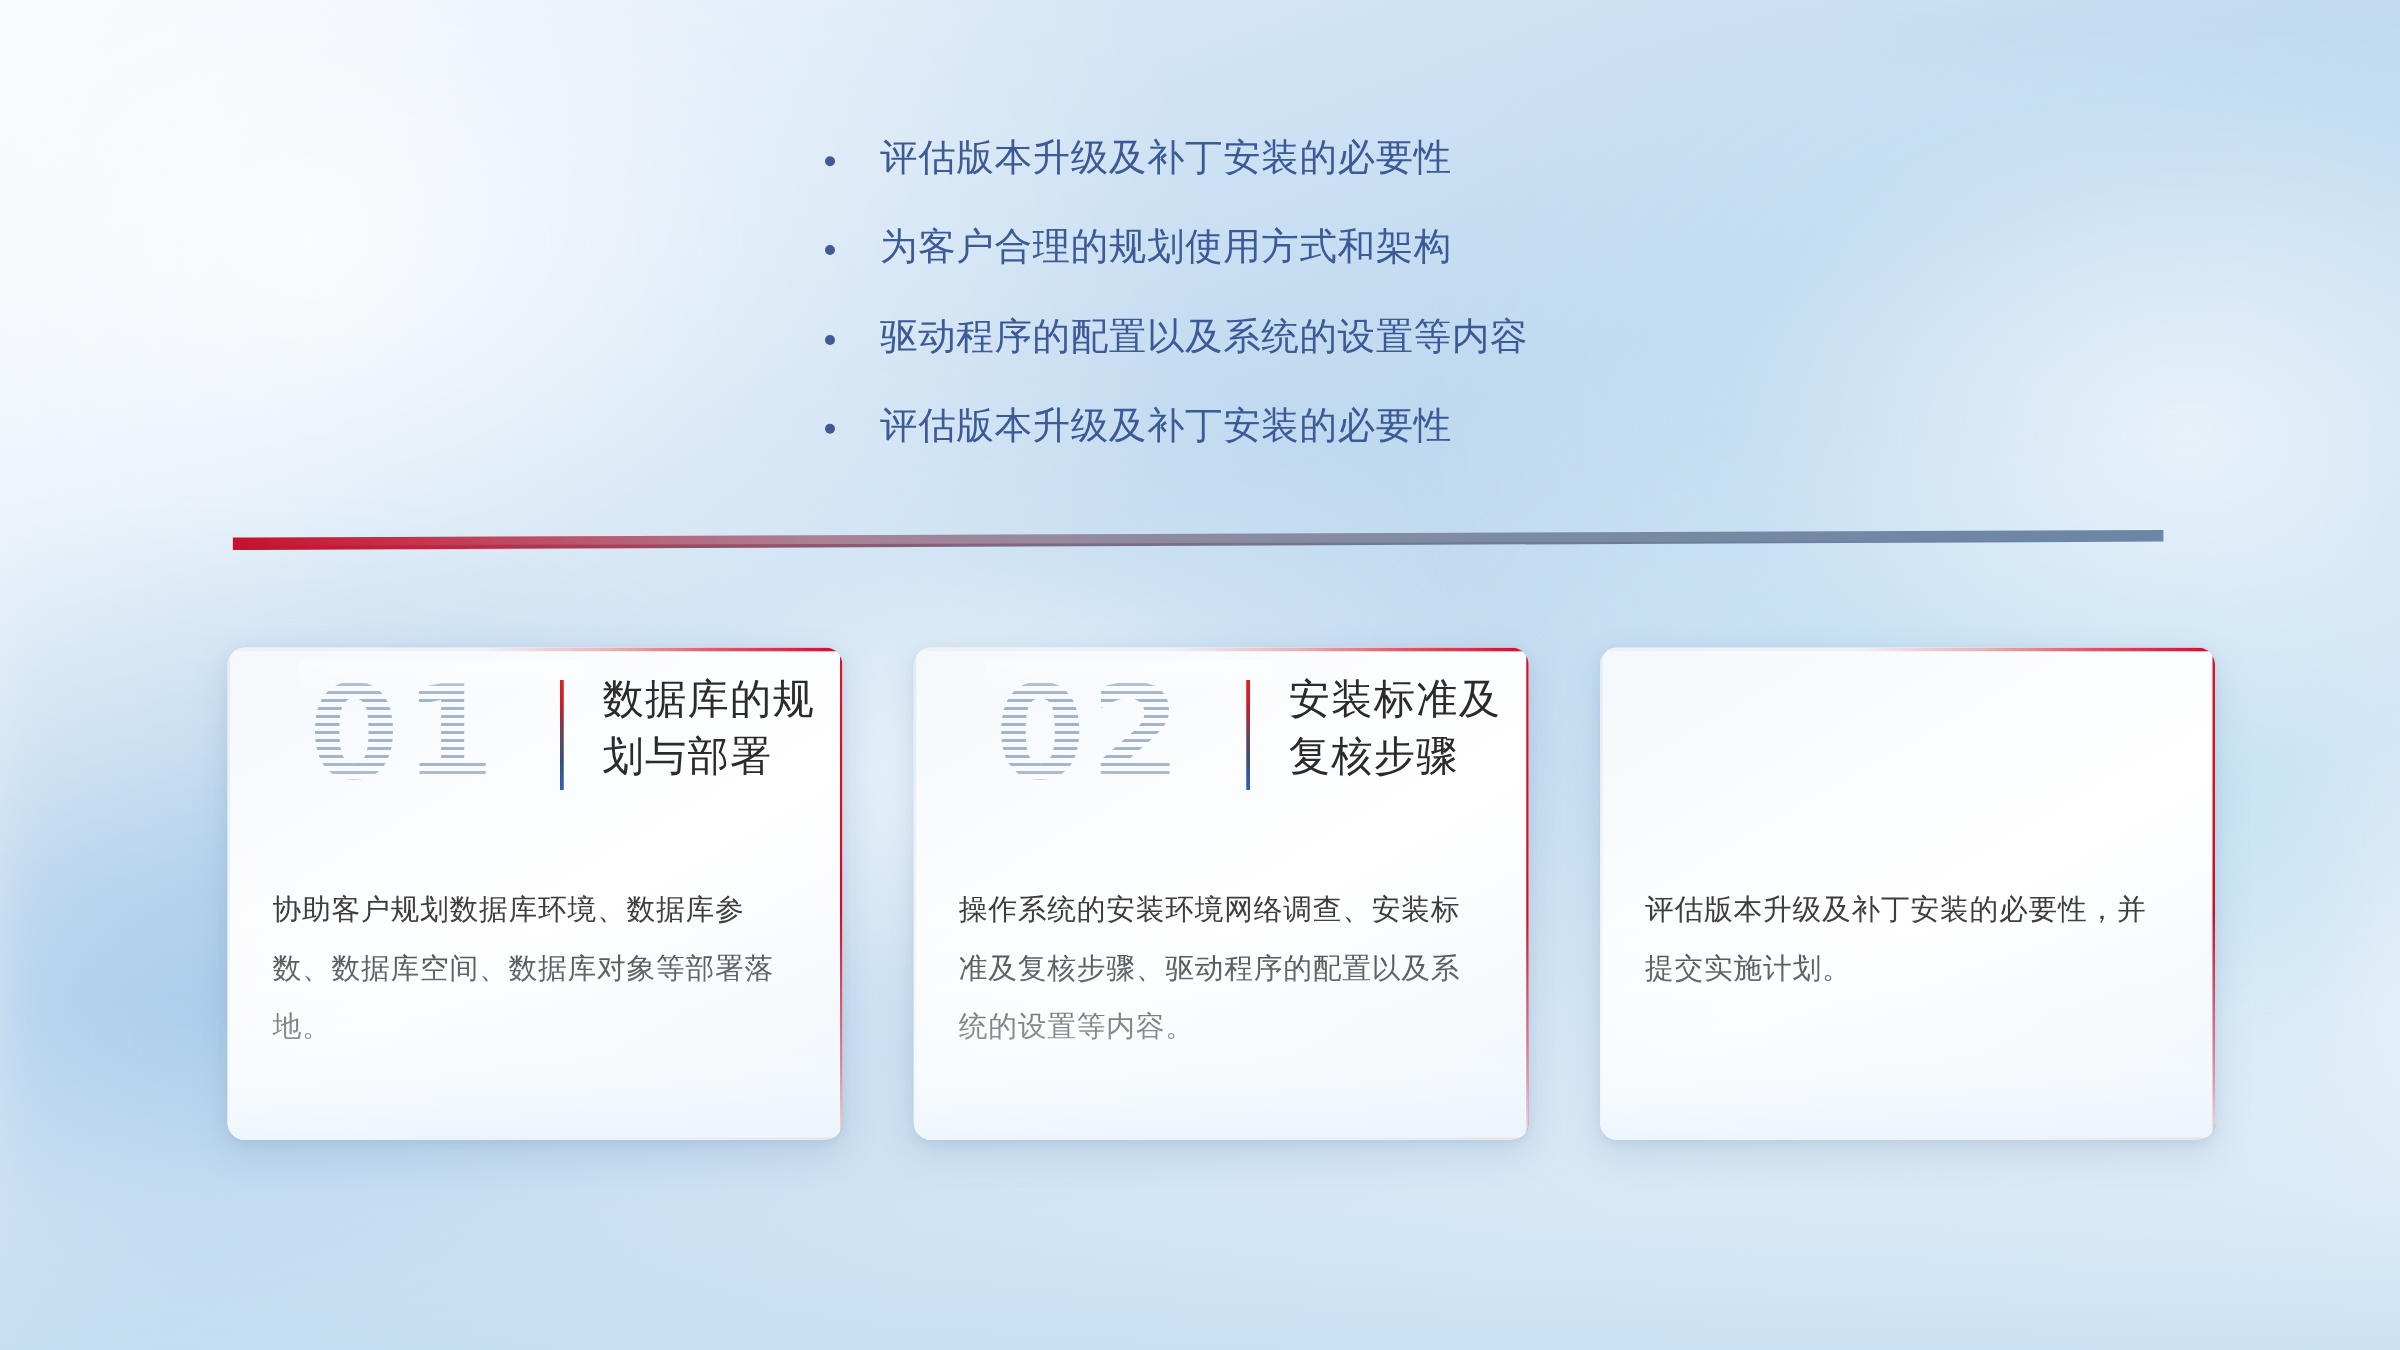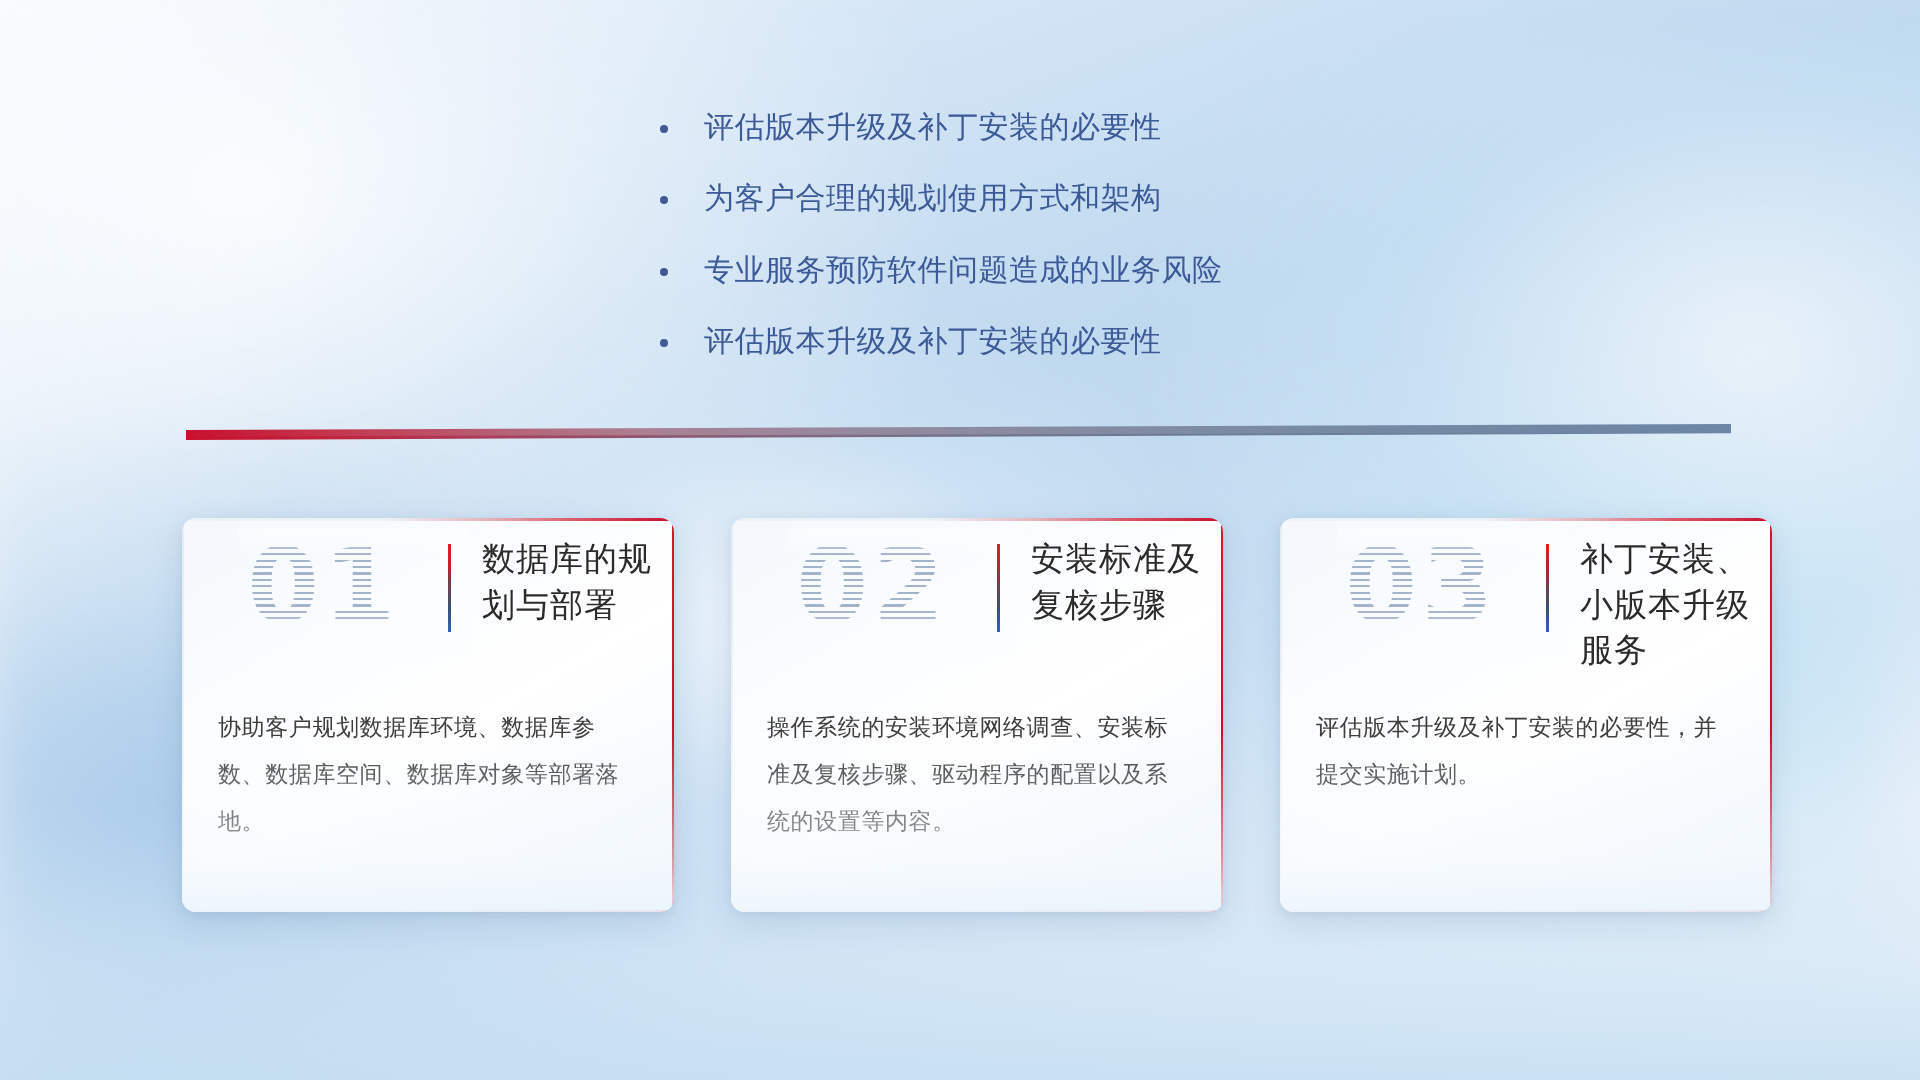--- a/index.html
+++ b/index.html
@@ -191,21 +191,21 @@
   <div class="bullet-row">
     <span class="bullet-dot"></span>
     <span class="bullet-text">评估版本升级及补丁安装的必要性</span>
   </div>
   <div class="bullet-row">
     <span class="bullet-dot"></span>
     <span class="bullet-text">为客户合理的规划使用方式和架构</span>
   </div>
   <div class="bullet-row">
     <span class="bullet-dot"></span>
-    <span class="bullet-text">专业服务预防软件问题造成的业务风险</span>
+    <span class="bullet-text">驱动程序的配置以及系统的设置等内容</span>
   </div>
   <div class="bullet-row">
     <span class="bullet-dot"></span>
     <span class="bullet-text">评估版本升级及补丁安装的必要性</span>
   </div>
 </div>
 
 <div id="divider-wrap">
   <div id="divider-shape"></div>
   <div id="divider-gloss"></div>
@@ -241,23 +241,17 @@
     </div>
     <div class="card-body">操作系统的安装环境网络调查、安装标准及复核步骤、驱动程序的配置以及系统的设置等内容。</div>
     <div class="card-sheen"></div>
   </div>
 
   <div class="card">
     <div class="card-edge-left"></div>
     <div class="card-edge-top"></div>
     <div class="card-edge-right"></div>
     <div class="card-edge-bottom"></div>
-    <div class="card-head">
-      <div class="card-number">03</div>
-      <div class="card-number-fade"></div>
-      <div class="card-title-bar"></div>
-      <div class="card-title">补丁安装、小版本升级服务</div>
-    </div>
     <div class="card-body">评估版本升级及补丁安装的必要性，并提交实施计划。</div>
     <div class="card-sheen"></div>
   </div>
 
 </div>
 
 </body></html>

